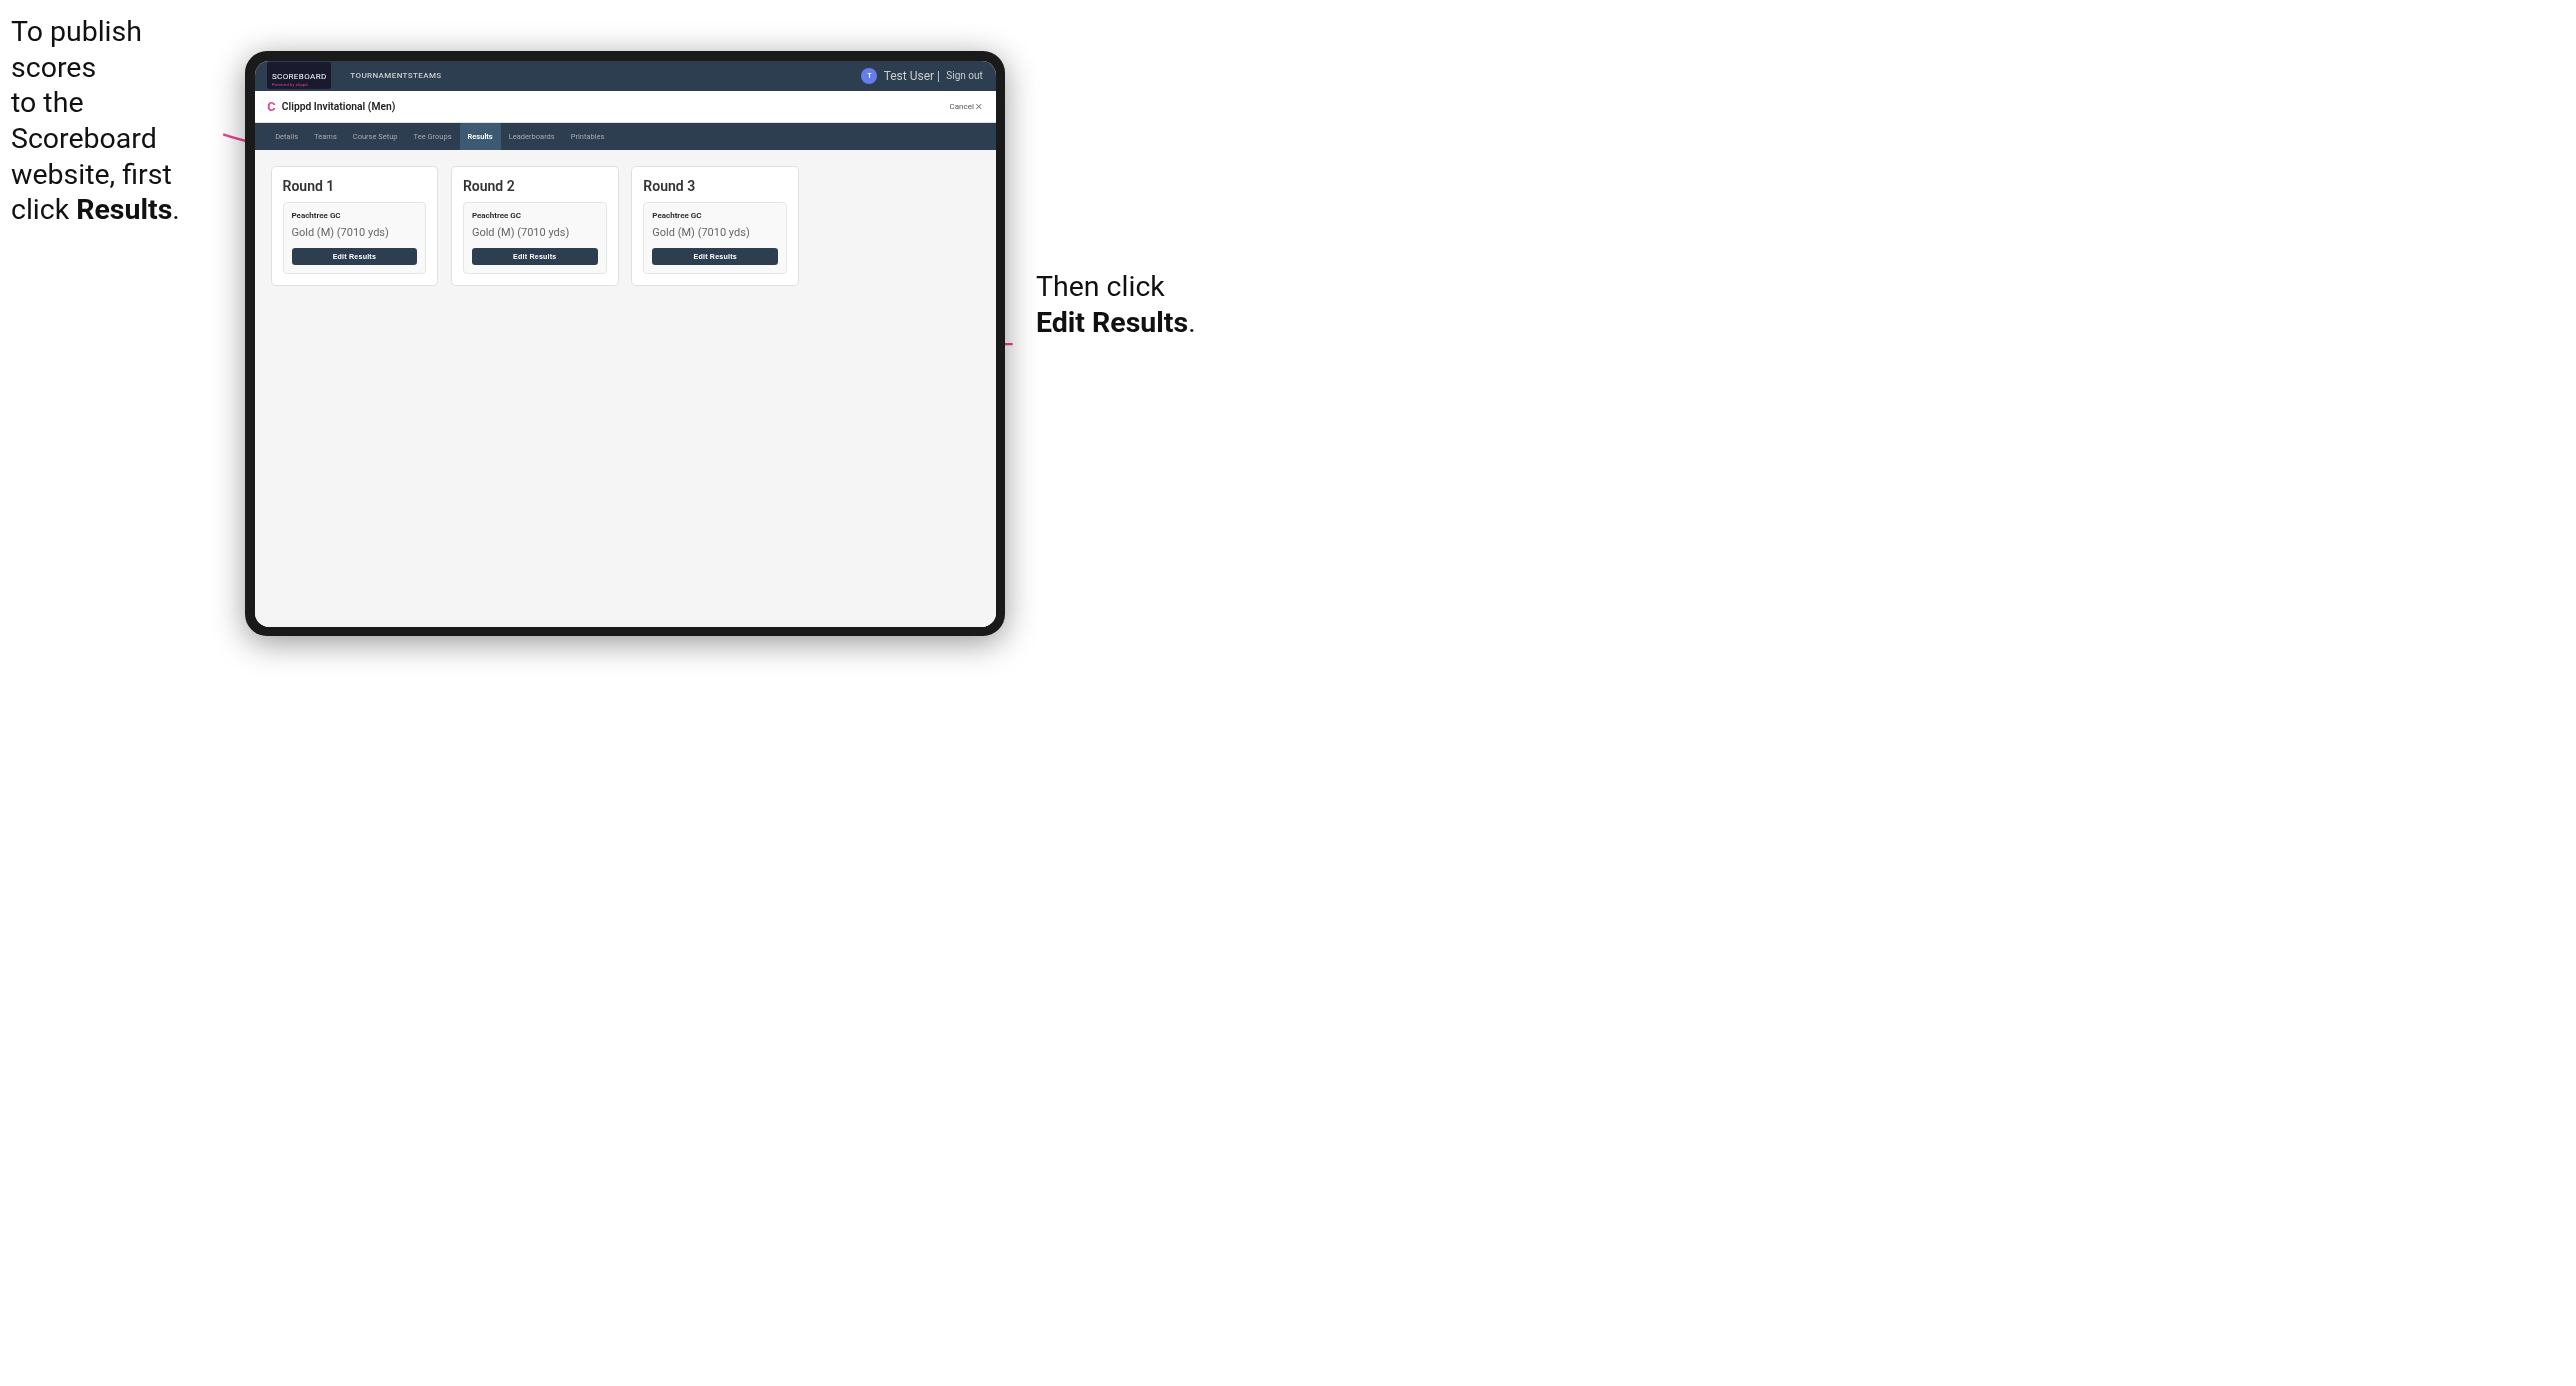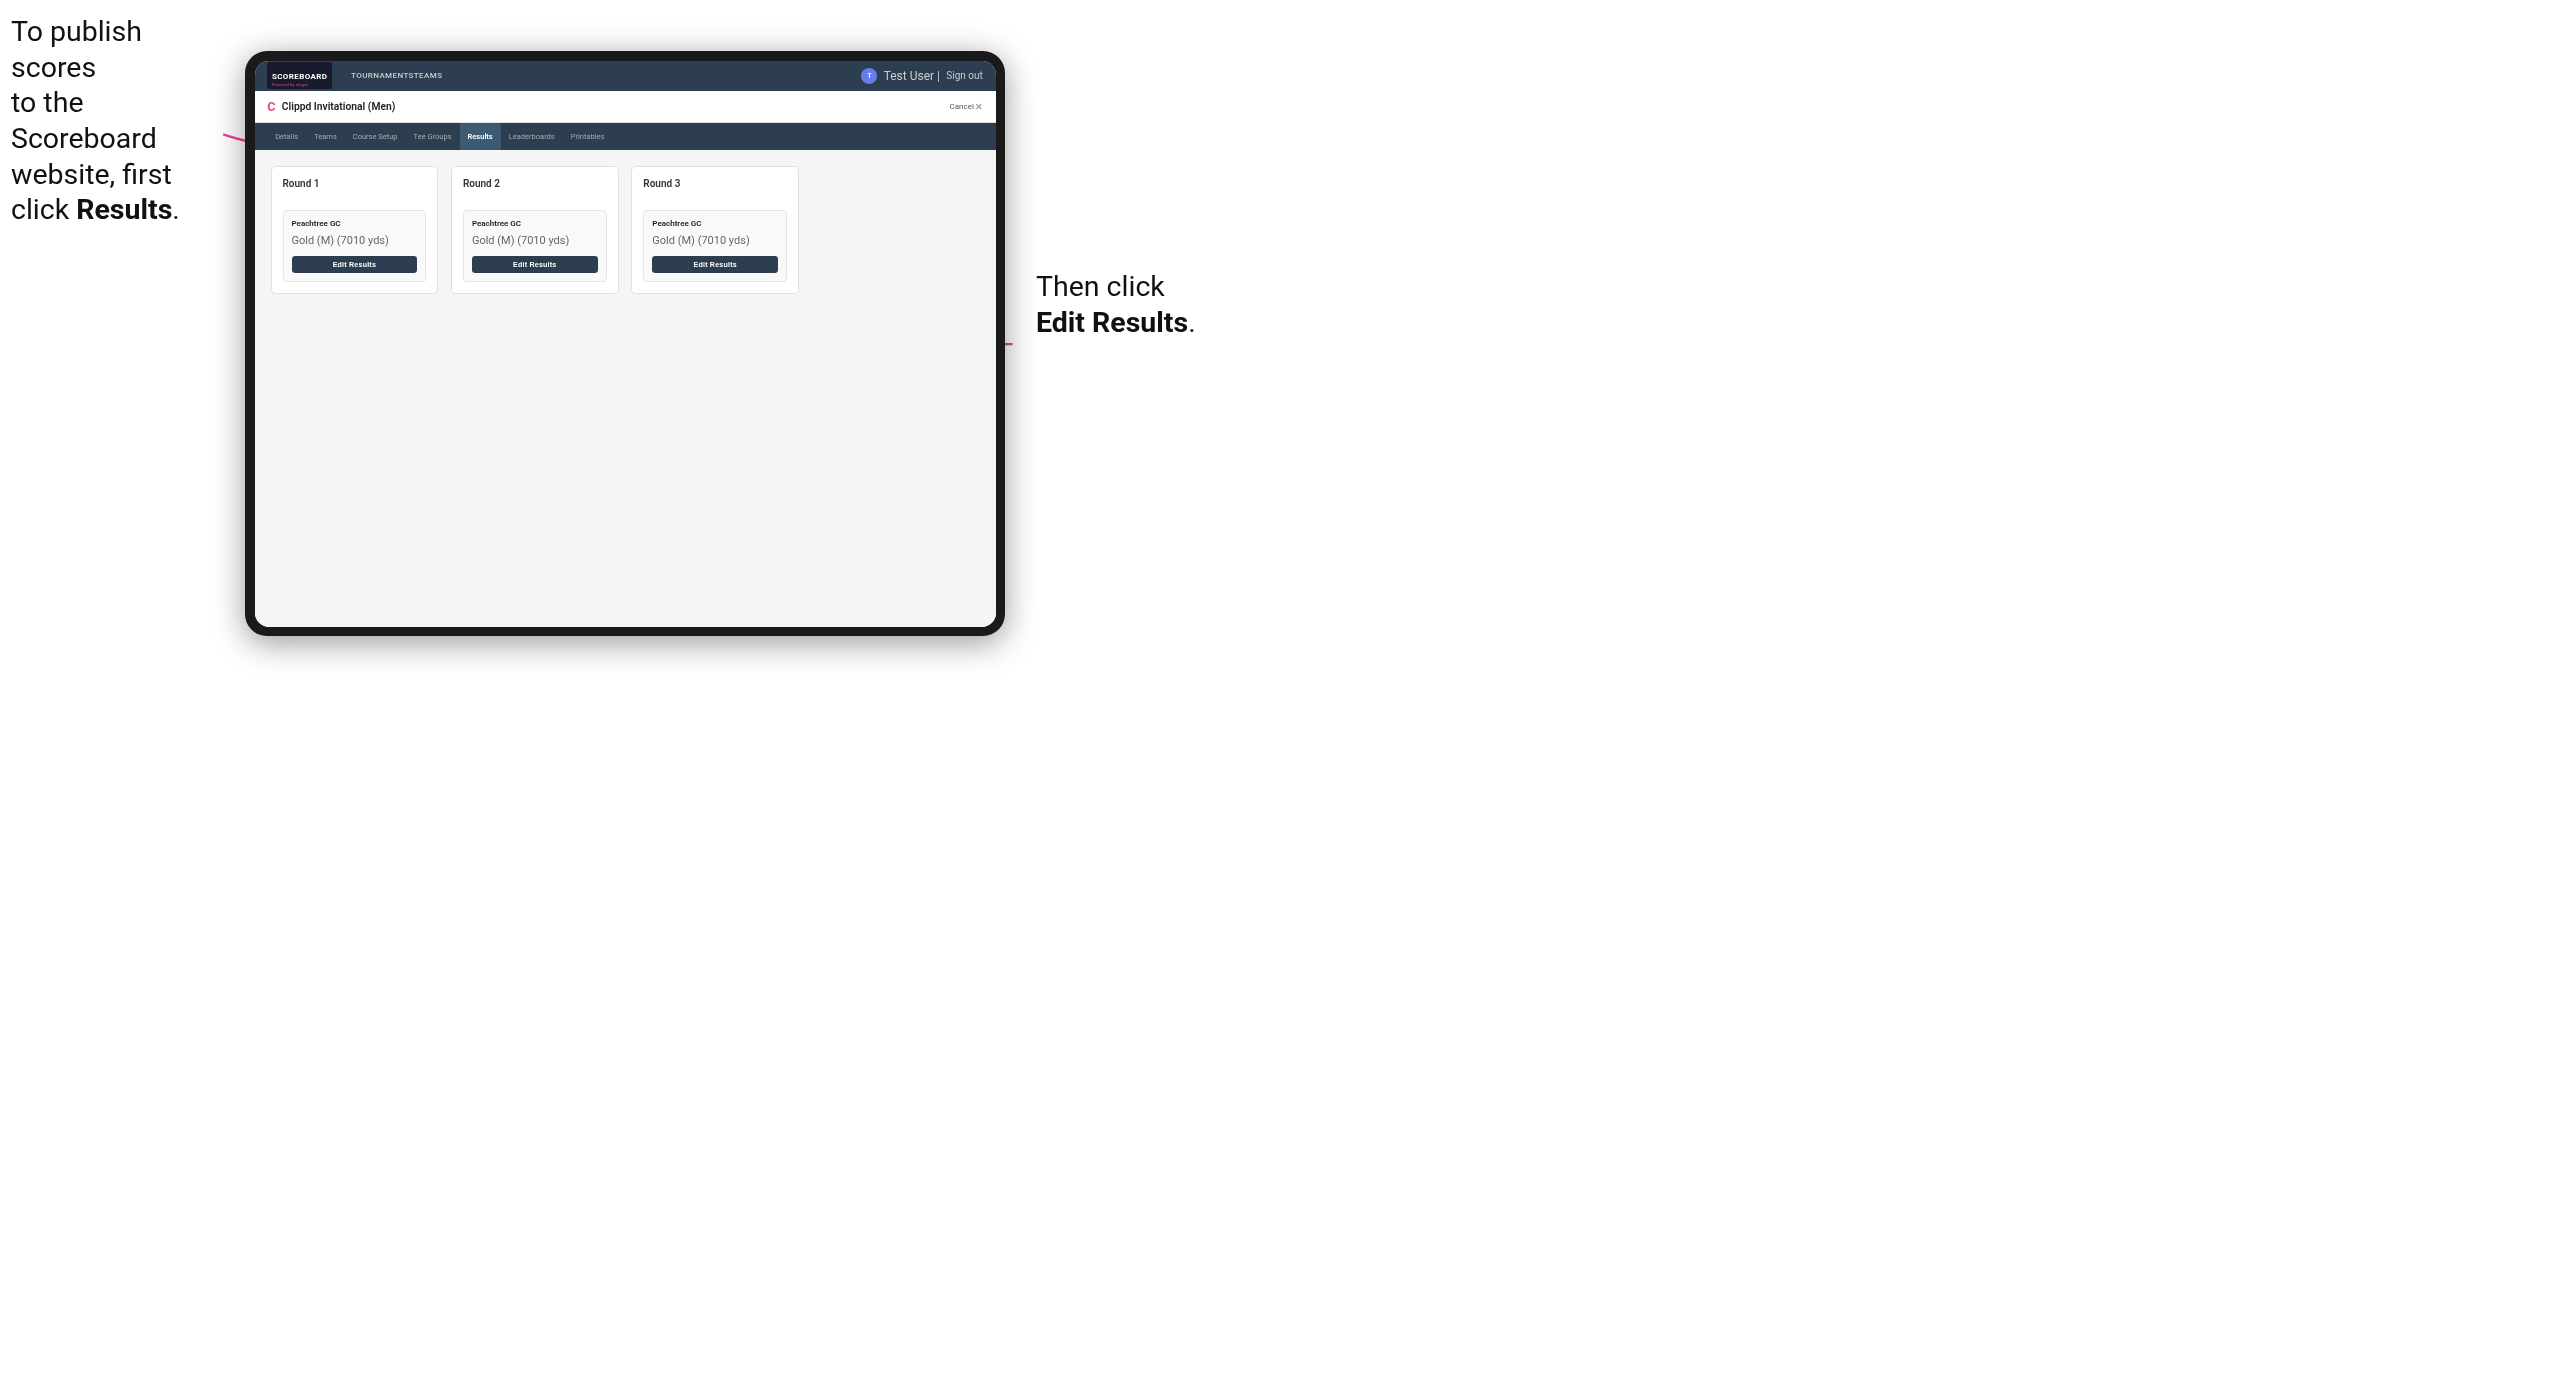--- a/index.html
+++ b/index.html
@@ -84,21 +84,21 @@
 
     .logo-box {
       background: #1a1a2e;
       padding: 2.4px 4.7px;
       border-radius: 2.4px;
     }
 
     .logo-text {
       color: #ffffff;
       font-size: 8px;
-      font-weight: 700;
+      font-weight: 400;
       letter-spacing: 0.4px;
       line-height: 1.2;
       margin-top: 8px;
     }
 
     .logo-sub {
       color: #e84393;
       font-size: 4px;
       letter-spacing: 0.2px;
     }
@@ -237,24 +237,24 @@
     }
 
     .round-column {
       background: #ffffff;
       border-radius: 4.7px;
       padding: 11px;
       border: 0.8px solid #e0e0e0;
     }
 
     .round-title {
-      font-size: 10px;
+      font-size: 14px;
       font-weight: 600;
       color: #333333;
-      margin-bottom: 21px;
+      margin-bottom: 8px;
     }
 
     .course-card {
       background: #f9f9f9;
       border: 0.8px solid #e5e5e5;
       border-radius: 4px;
       padding: 8px;
     }
 
     .course-name {

